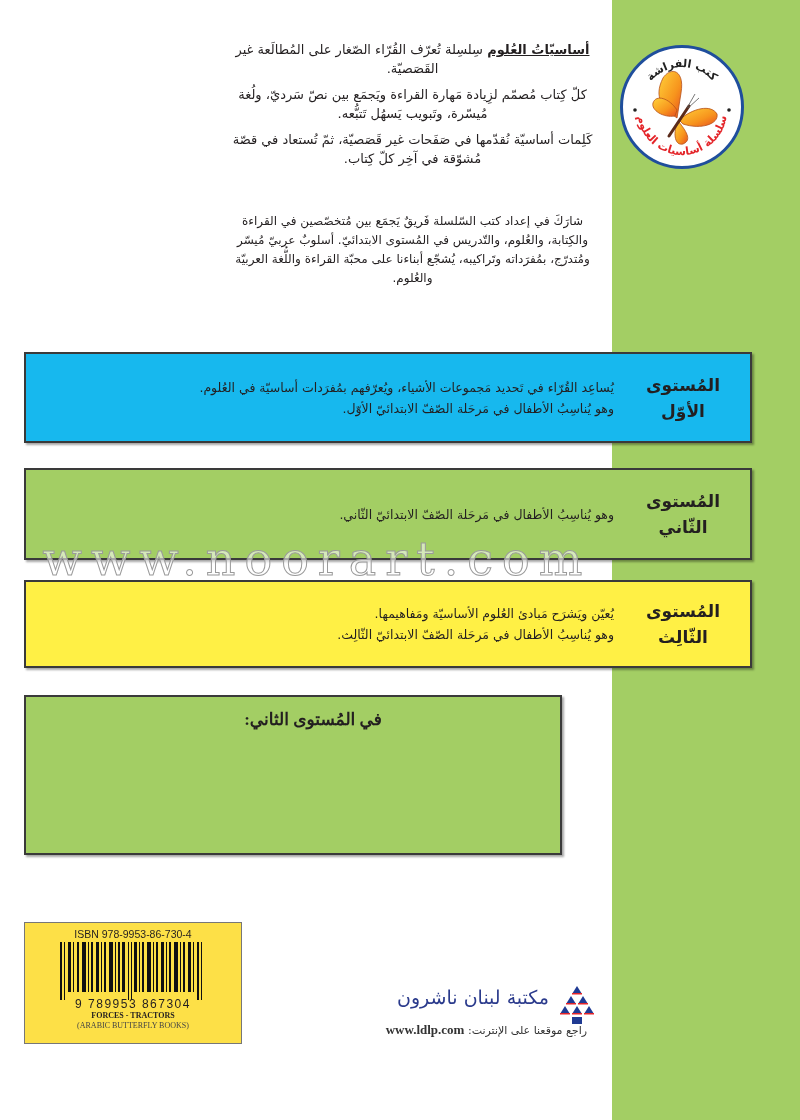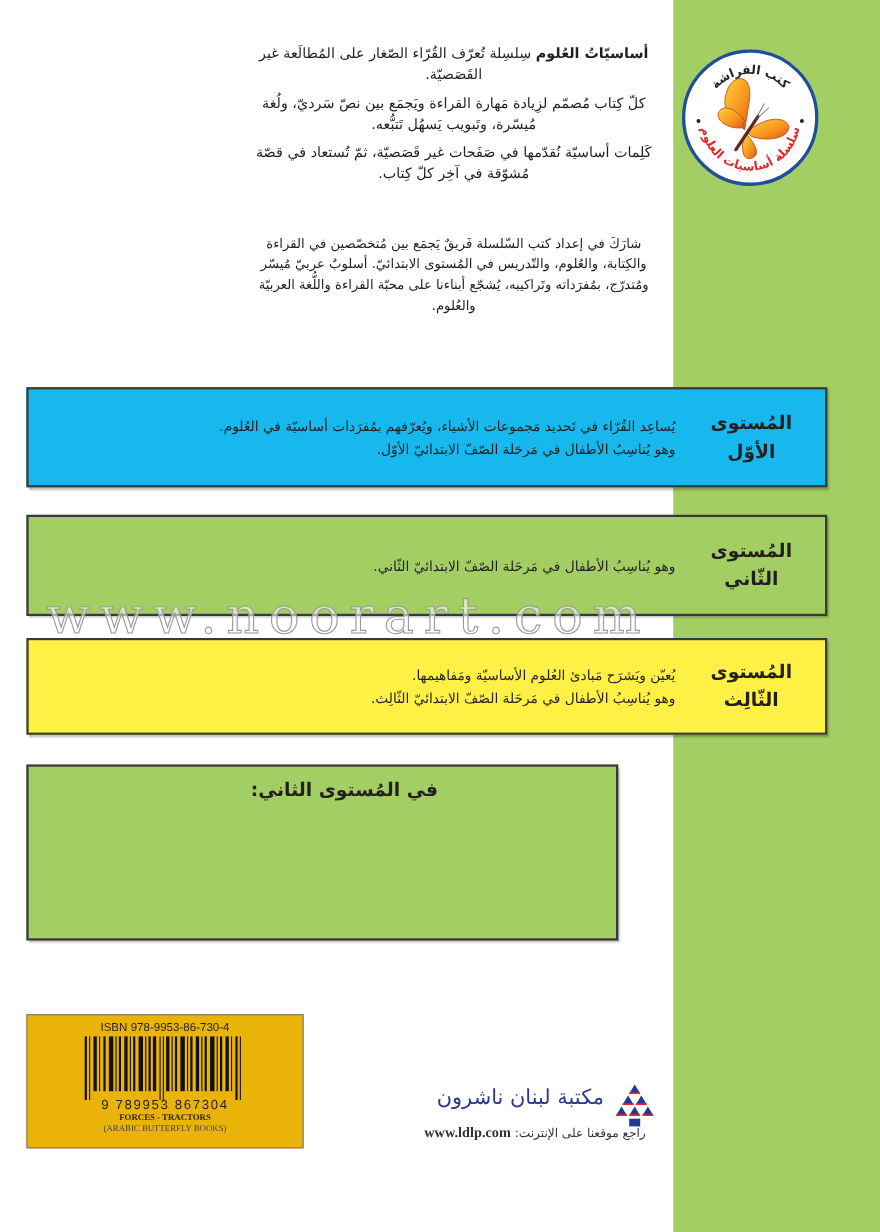--- a/index.html
+++ b/index.html
@@ -17,21 +17,21 @@
     position:absolute; left:620px; top:45px; width:124px; height:124px;
     border-radius:50%; background:#ffffff; border:3px solid #1f4e9c;
     box-sizing:border-box;
   }
   .logo svg { position:absolute; left:0; top:0; }
   .intro {
     position:absolute; left:220px; top:40px; width:385px;
     direction:rtl; text-align:center; font-size:13px; line-height:19px;
   }
   .intro p { margin:0 0 7px 0; }
-  .intro .brand { font-weight:bold; }
+  .intro .brand { font-weight:bold;text-decoration:underline; }
   .intro p.small { font-size:12px; line-height:19px;margin-top:44px; }
 
   .level {
     position:absolute; left:24px; width:728px;
     border:2px solid #3a3a3a; box-shadow:2px 2px 2px rgba(0,0,0,0.35);
     box-sizing:border-box; direction:rtl; display:flex; align-items:center;
   }
   .level .label {
     width:110px; text-align:center; font-weight:bold; font-size:17px;
     line-height:26px; padding-right:12px; flex:0 0 auto;
@@ -46,32 +46,32 @@
     font-family:"DejaVu Serif", serif; font-size:46px; letter-spacing:9px;
     color:rgba(255,255,255,0.55);
     -webkit-text-stroke:1px #9a9a9a;
     white-space:nowrap; line-height:46px; pointer-events:none;
   }
 
   .titles {
     position:absolute; left:24px; top:695px; width:538px; height:160px;
     background:#a3ce64; border:2px solid #3a3a3a; box-sizing:border-box;
     box-shadow:2px 2px 2px rgba(0,0,0,0.35);
-    direction:rtl; padding:12px 0 0 0;
+    direction:rtl; padding:12px 0 0 0;font-family:Liberation Serif, serif;
   }
   .titles .heading {
     text-align:center; font-weight:bold; font-size:17px; margin-bottom:6px;
     padding-left:40px;
   }
   .titles ul { list-style:none; margin:0; padding:0 132px 0 0; }
   .titles li { font-weight:bold; font-size:13.5px; line-height:27px; }
 
   .isbn-box {
-    position:absolute; left:24px; top:922px; width:252px; height:122px;
-    border:1px solid #777; background:#eab308; box-sizing:border-box;
+    position:absolute; left:24px; top:922px; width:218px; height:122px;
+    border:1px solid #777; background:#fde047; box-sizing:border-box;
     text-align:center;
   }
   .isbn-box .isbn-text {
     font-family:"Liberation Sans", sans-serif; font-size:10.5px; margin-top:5px;
   }
   .barcode { display:block; margin:2px auto 0 auto; }
   .isbn-box .ean {
     font-family:"Liberation Sans", sans-serif; font-size:12px; letter-spacing:1.5px;
     margin-top:-3px;
   }

